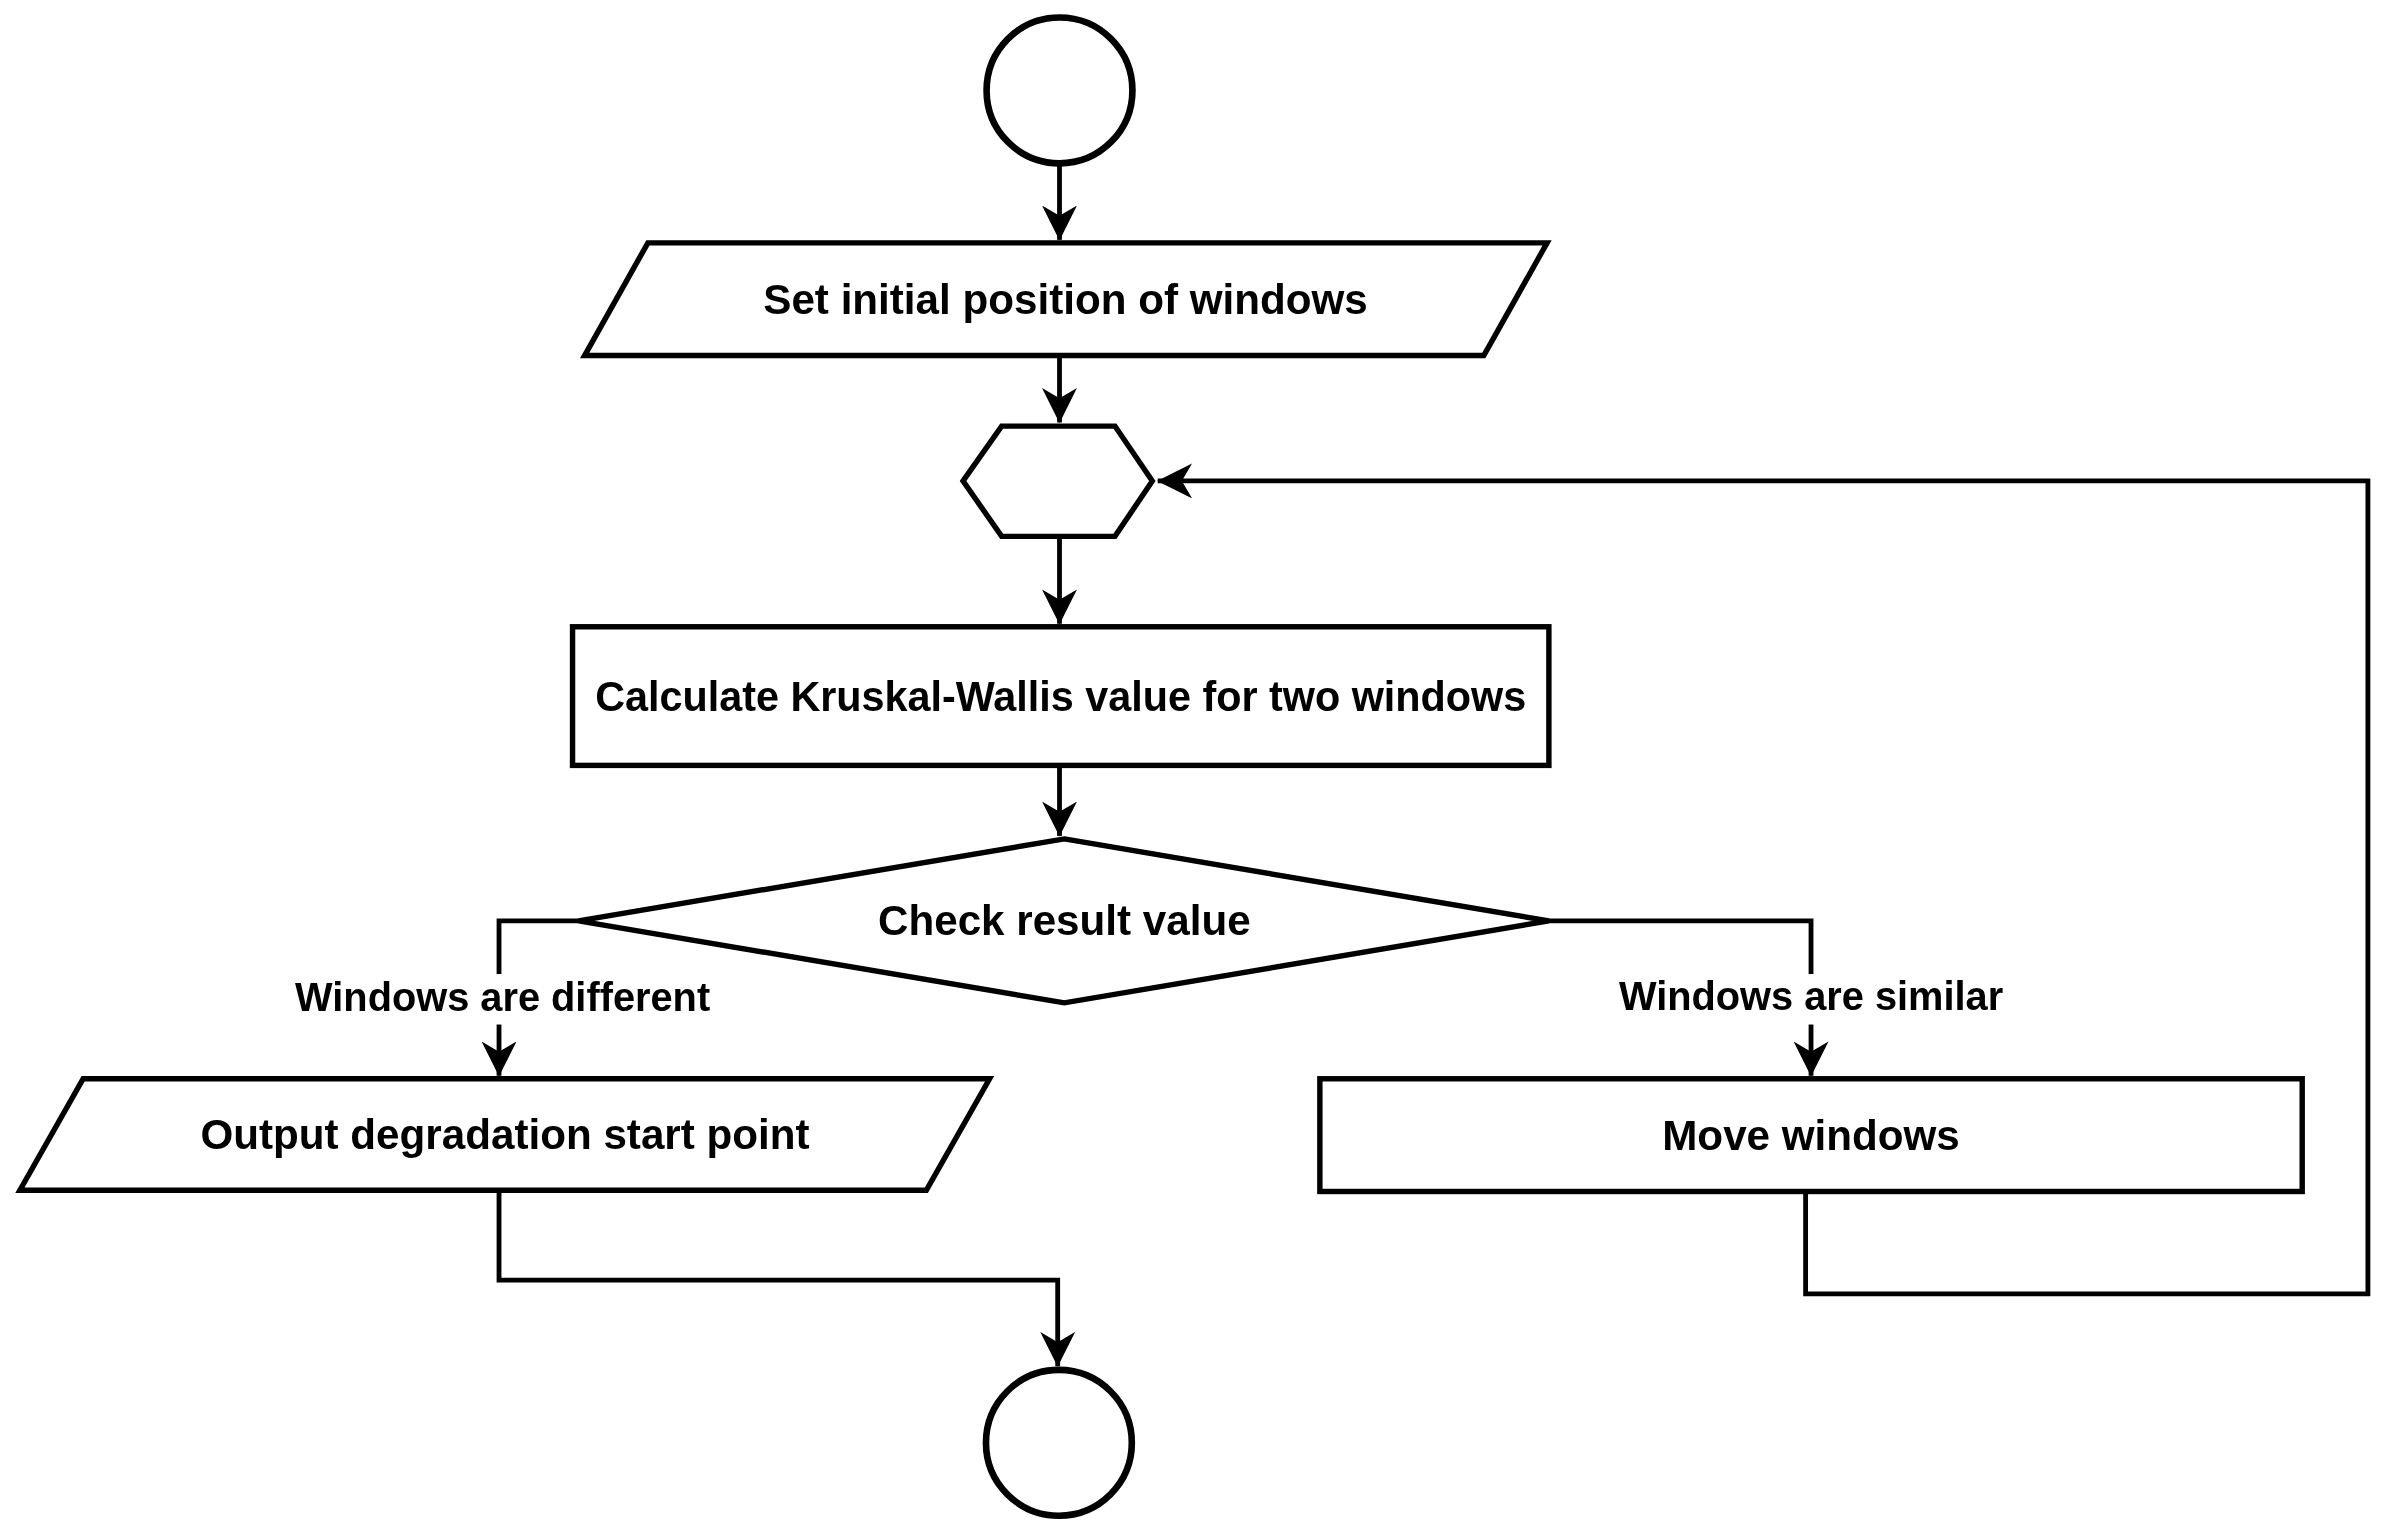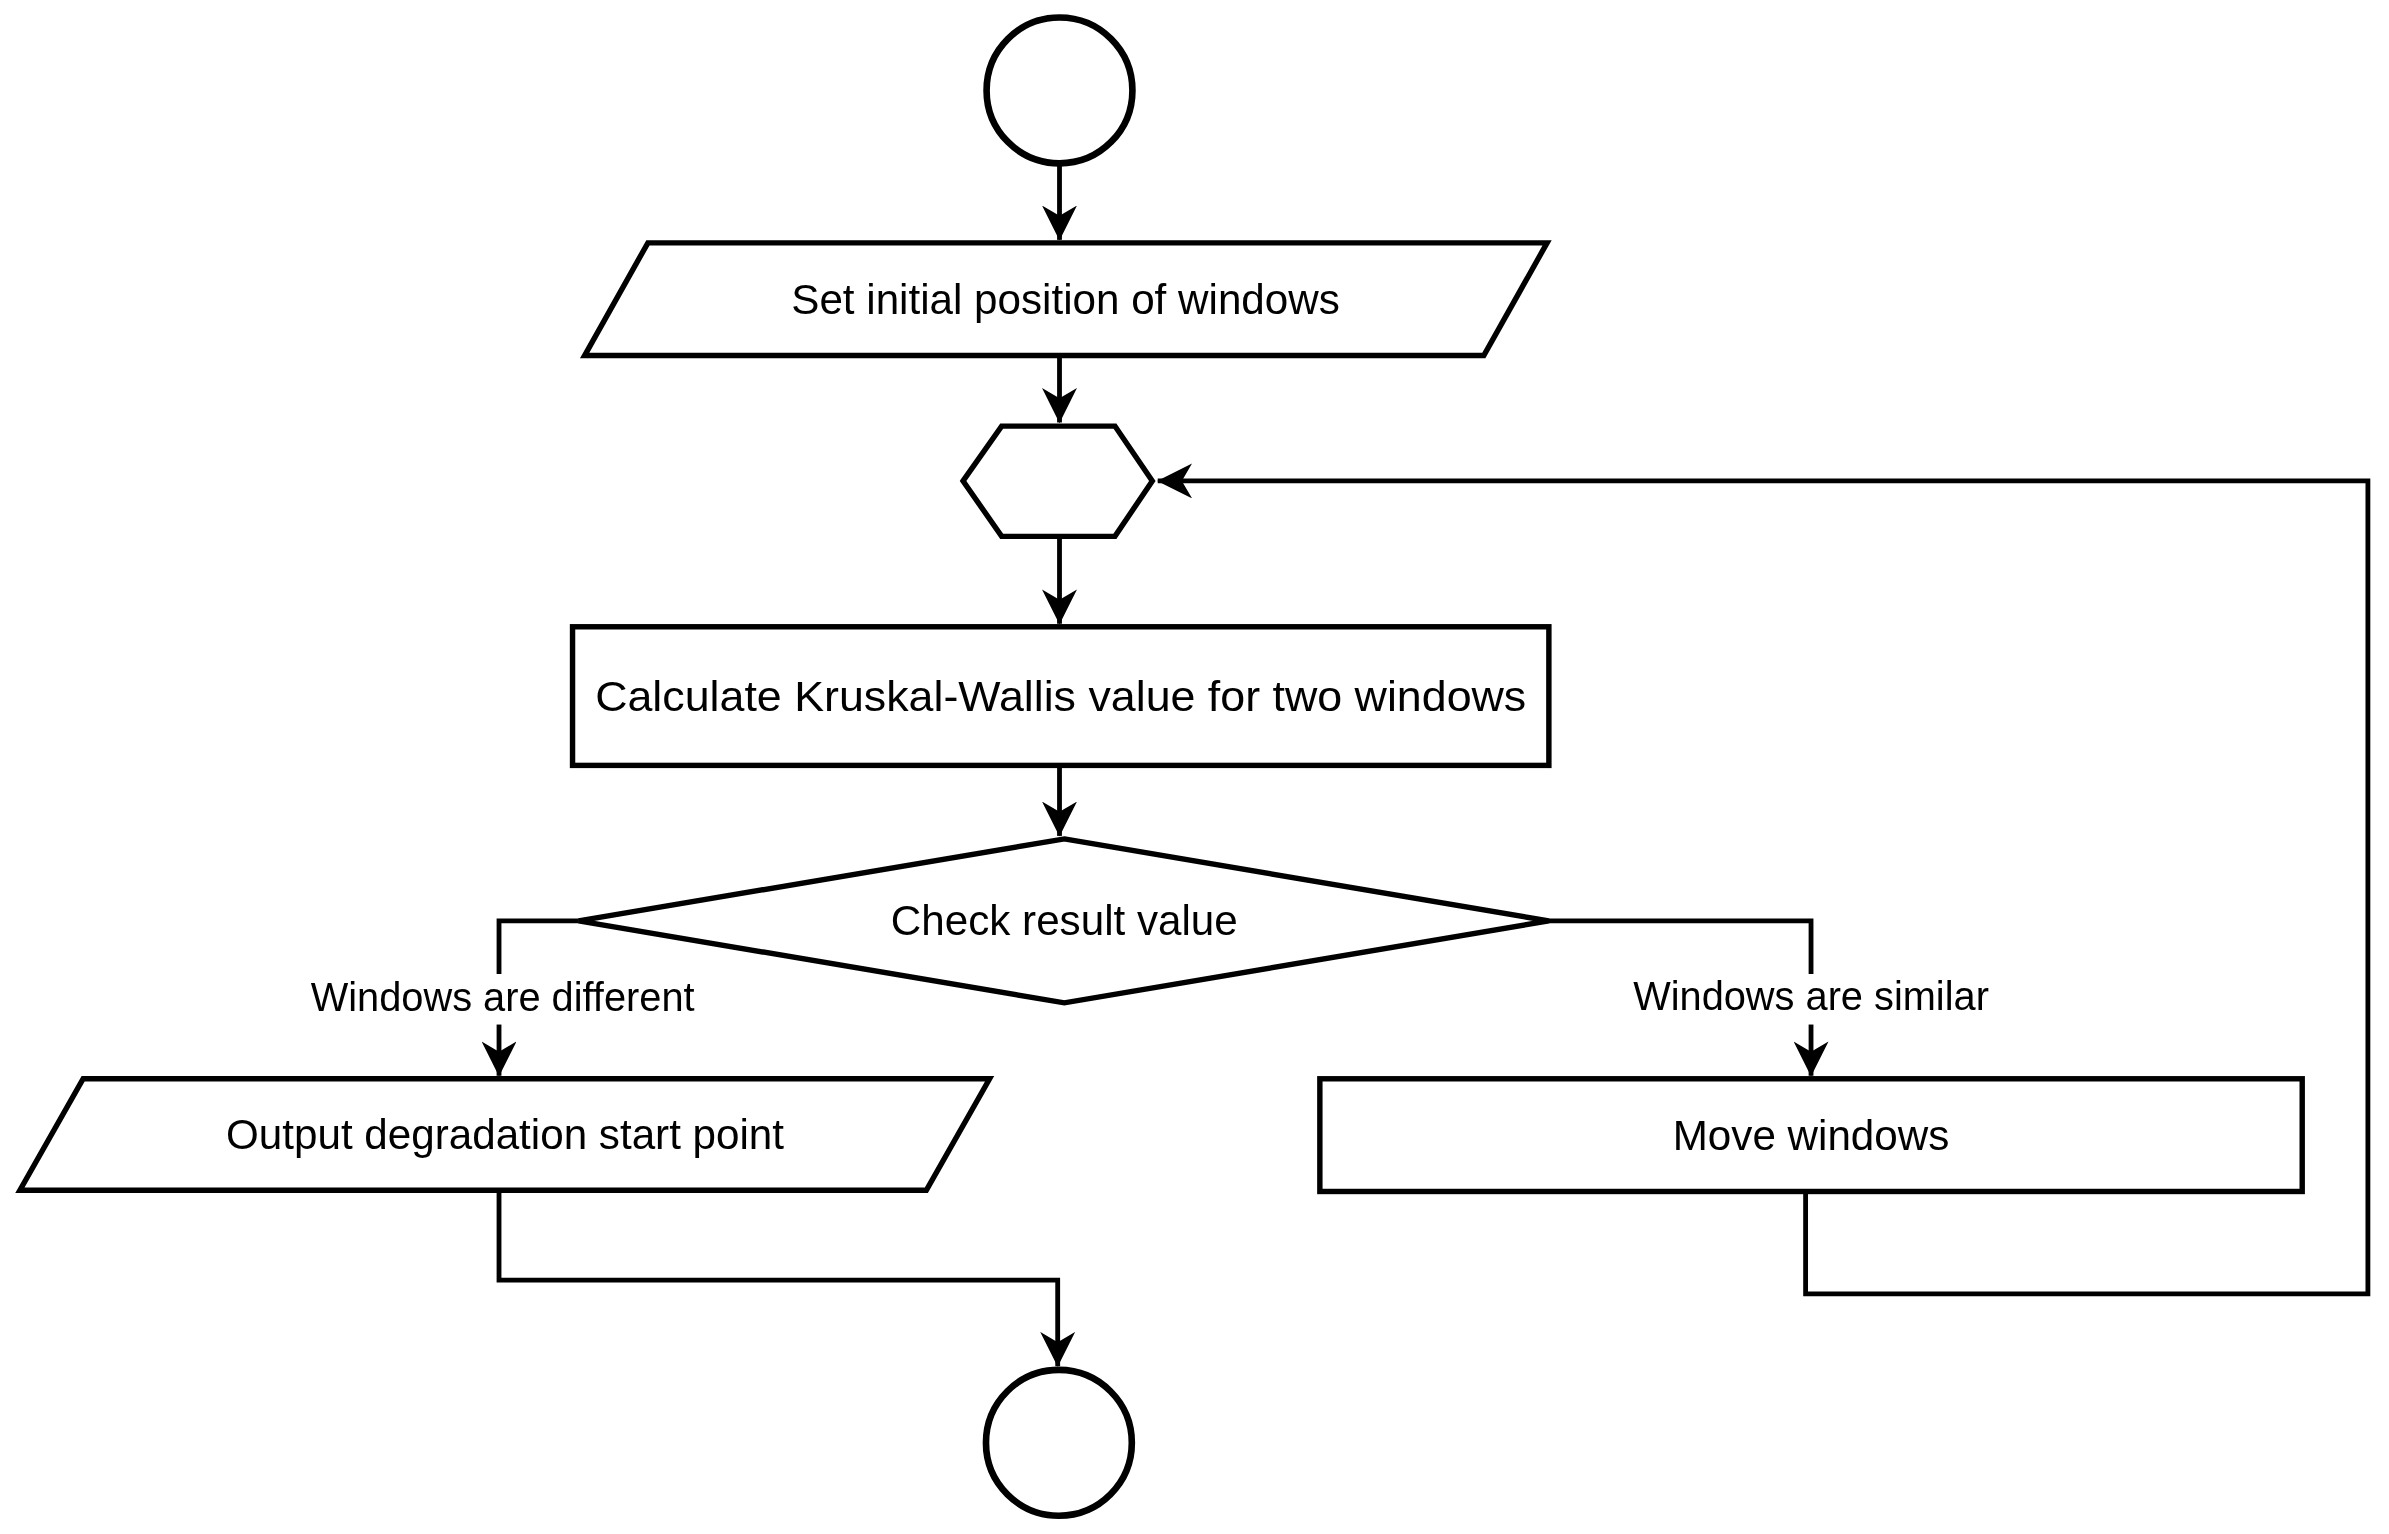--- a/index.html
+++ b/index.html
@@ -3,20 +3,21 @@
 <meta charset="utf-8">
 <style>
   html, body {
     margin: 0;
     padding: 0;
     background: #ffffff;
   }
   .flowchart-wrap {
     width: 100%;
     background: #6d28d9;
+    font-weight: bold;
   }
   svg {
     display: block;
     width: 100%;
     height: auto;
     background: #ffffff;
   }
   .shape {
     fill: #ffffff;
     stroke: #000000;

